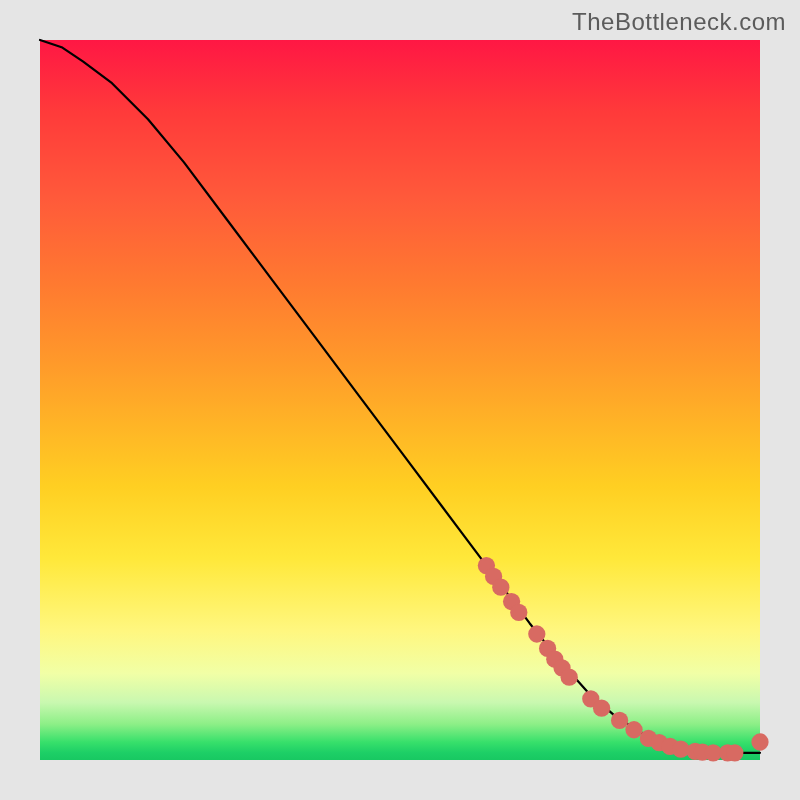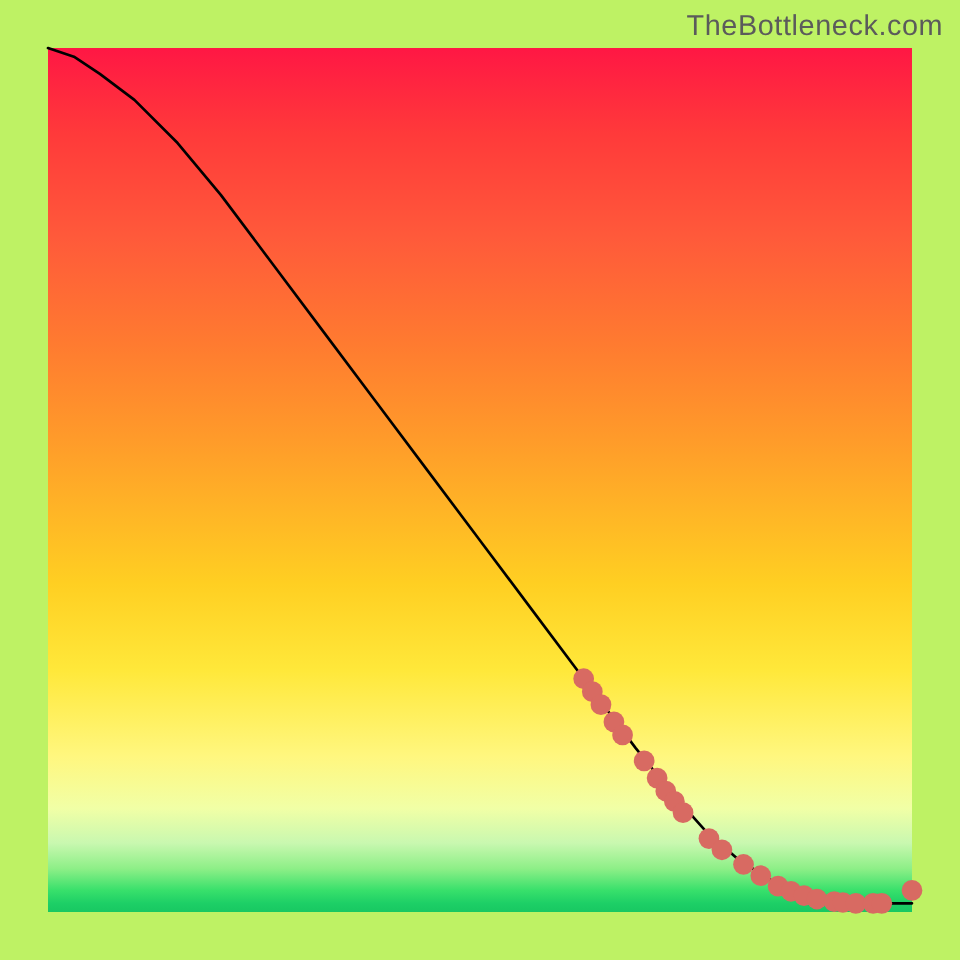--- a/index.html
+++ b/index.html
@@ -8,21 +8,21 @@
     width: 800px;
     height: 800px;
     background: #000;
     font-family: Arial, Helvetica, sans-serif;
     overflow: hidden;
   }
   .stage {
     position: relative;
     width: 800px;
     height: 800px;
-    background: #bef264;
+    background: #e5e5e5;
   }
   .plot {
     position: absolute;
     left: 40px;
     top: 40px;
     width: 720px;
     height: 720px;
     
     background: linear-gradient(
       to bottom,

